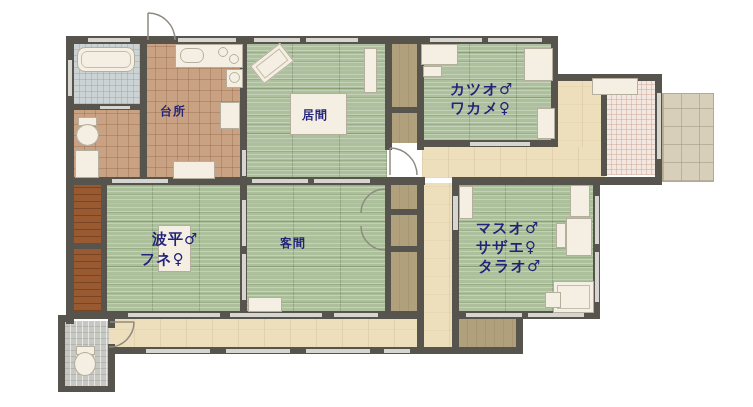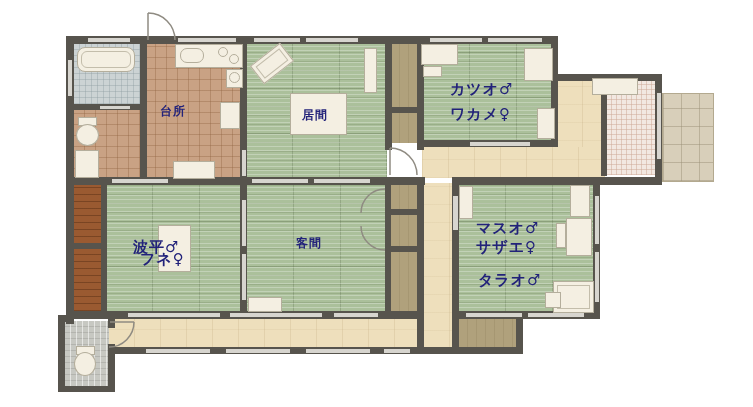--- a/index.html
+++ b/index.html
@@ -230,25 +230,25 @@
   <div class="furn" style="left:556px;top:223px;width:10px;height:25px;"></div>
   <div class="furn" style="left:553px;top:281px;width:41px;height:32px;">
     <div style="position:absolute;left:3px;top:3px;right:3px;bottom:3px;border:1px solid #c3bdab;"></div>
   </div>
   <div class="furn" style="left:545px;top:292px;width:16px;height:16px;"></div>
   <div class="furn" style="left:76px;top:346px;width:19px;height:9px;"></div>
   <div class="furn circ" style="left:74px;top:352px;width:22px;height:24px;"></div>
 
   <div class="lbl big" style="left:160px;top:104px;">台所</div>
   <div class="lbl big" style="left:302px;top:108px;">居間</div>
-  <div class="lbl big" style="left:296px;top:236px;">客間</div>
+  <div class="lbl big" style="left:280px;top:236px;">客間</div>
 
   <div class="lbl med" style="left:450px;top:80px;">カツオ♂</div>
-  <div class="lbl med" style="left:450px;top:105px;">ワカメ♀</div>
-
-  <div class="lbl med" style="left:133px;top:230px;margin-top:8px;">波平♂</div>
+  <div class="lbl med" style="left:450px;top:99px;">ワカメ♀</div>
+
+  <div class="lbl med" style="left:152px;top:230px;">波平♂</div>
   <div class="lbl med" style="left:140px;top:250px;text-align:right;">フネ♀</div>
 
   <div class="lbl med" style="left:476px;top:219px;">マスオ♂</div>
   <div class="lbl med" style="left:476px;top:238px;">サザエ♀</div>
-  <div class="lbl med" style="left:478px;top:257px;margin-top:14px;">タラオ♂</div>
+  <div class="lbl med" style="left:478px;top:257px;">タラオ♂</div>
 
 </div>
 
 </body></html>

